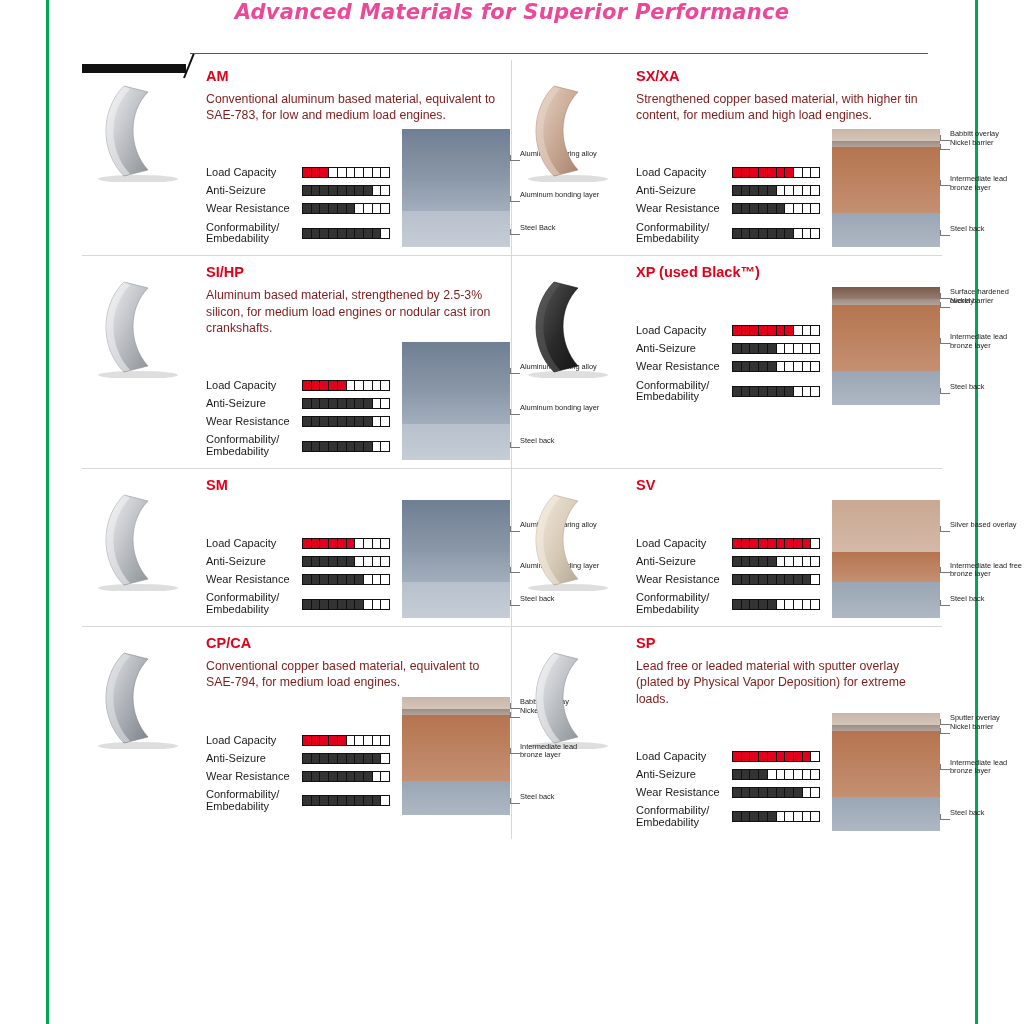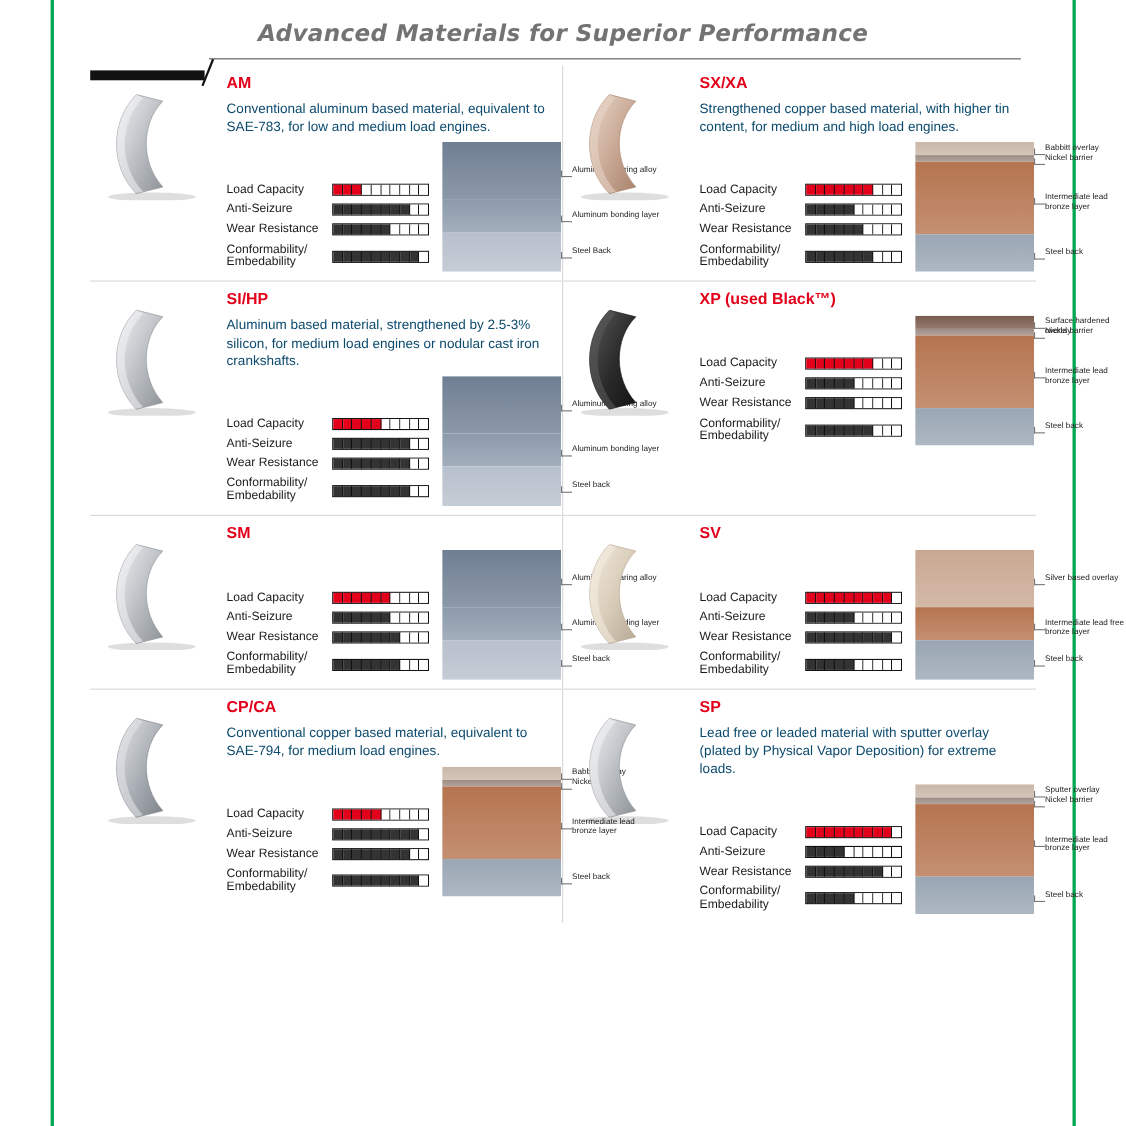--- a/index.html
+++ b/index.html
@@ -18,26 +18,25 @@
   .page-border-left { left:46px; }
   .page-border-right { right:46px; }
 
   .page {
     position:absolute; left:0; top:0; width:1024px; height:1024px;
     padding:0 60px;
   }
 
   .title {
     text-align:center;
-    color:#737373;
+    color:#ec4899;
     font-style:italic;
     font-weight:bold;
     font-size:21px;
     letter-spacing:0.3px;
-    padding-top:18px;
     font-family:"DejaVu Sans", sans-serif;
   }
 
   .header-rule {
     position:absolute;
     left:190px; right:96px; top:53px;
     border-bottom:1px solid #555;
   }
   .corner-mark {
     position:absolute; left:82px; top:64px; width:104px; height:9px;
@@ -81,21 +80,21 @@
 
   .mat-name {
     color:#e2001a;
     font-size:14.5px;
     font-weight:600;
     margin:8px 0 7px 0;
     font-family:"Liberation Sans", sans-serif;
   }
   .desc {
     font-size:12.3px;
-    color:#0c4a6e;
+    color:#7f1d1d;
     line-height:1.32;
     margin:0 0 6px 0;
     max-width:310px;
   }
 
   .lower {
     display:flex;
     align-items:flex-end;
     margin-top:6px;
   }

